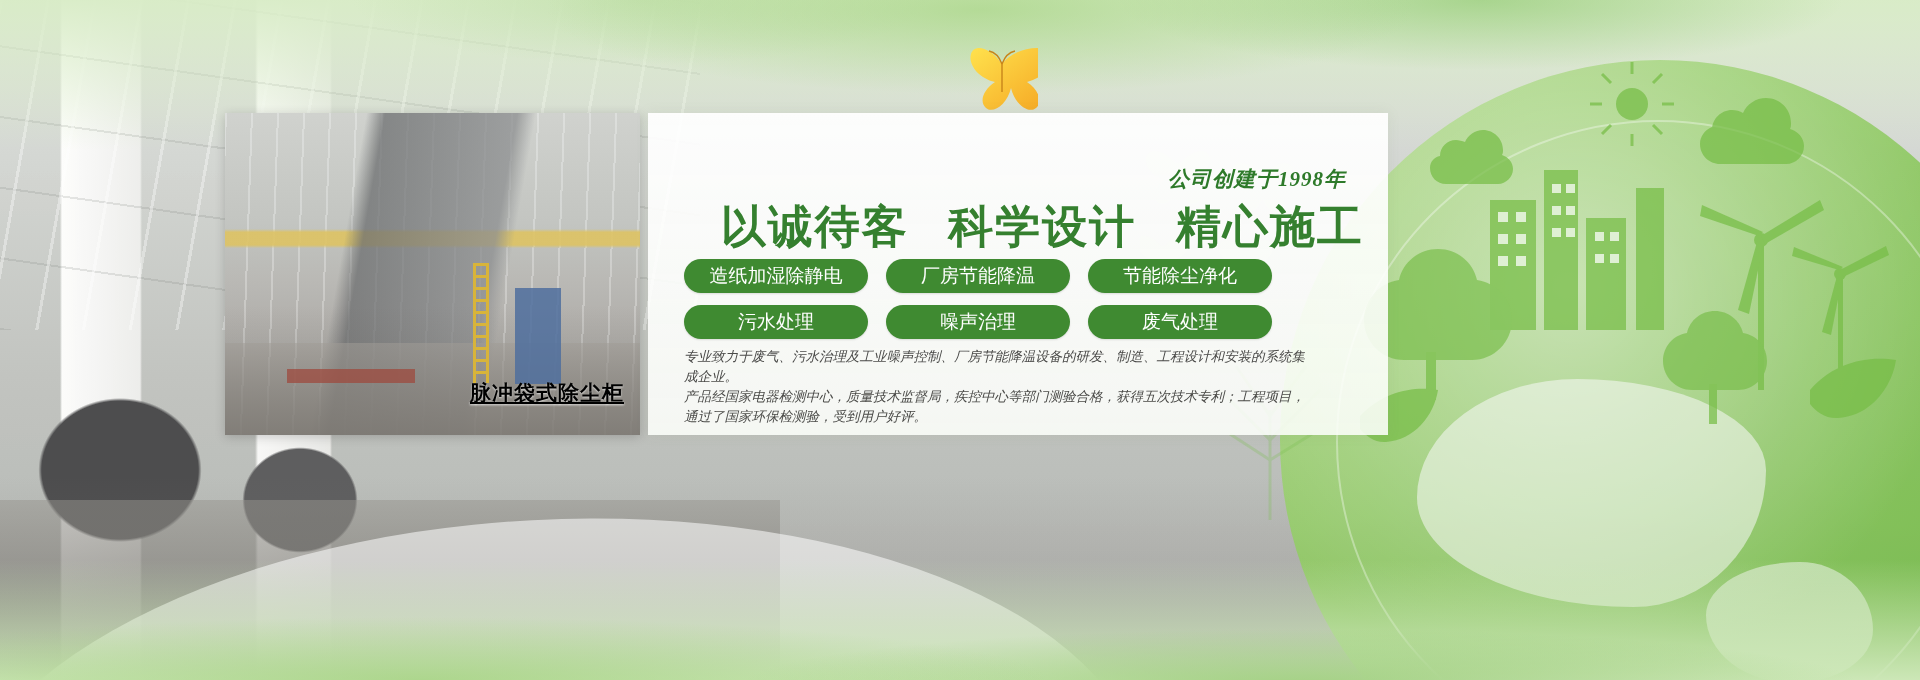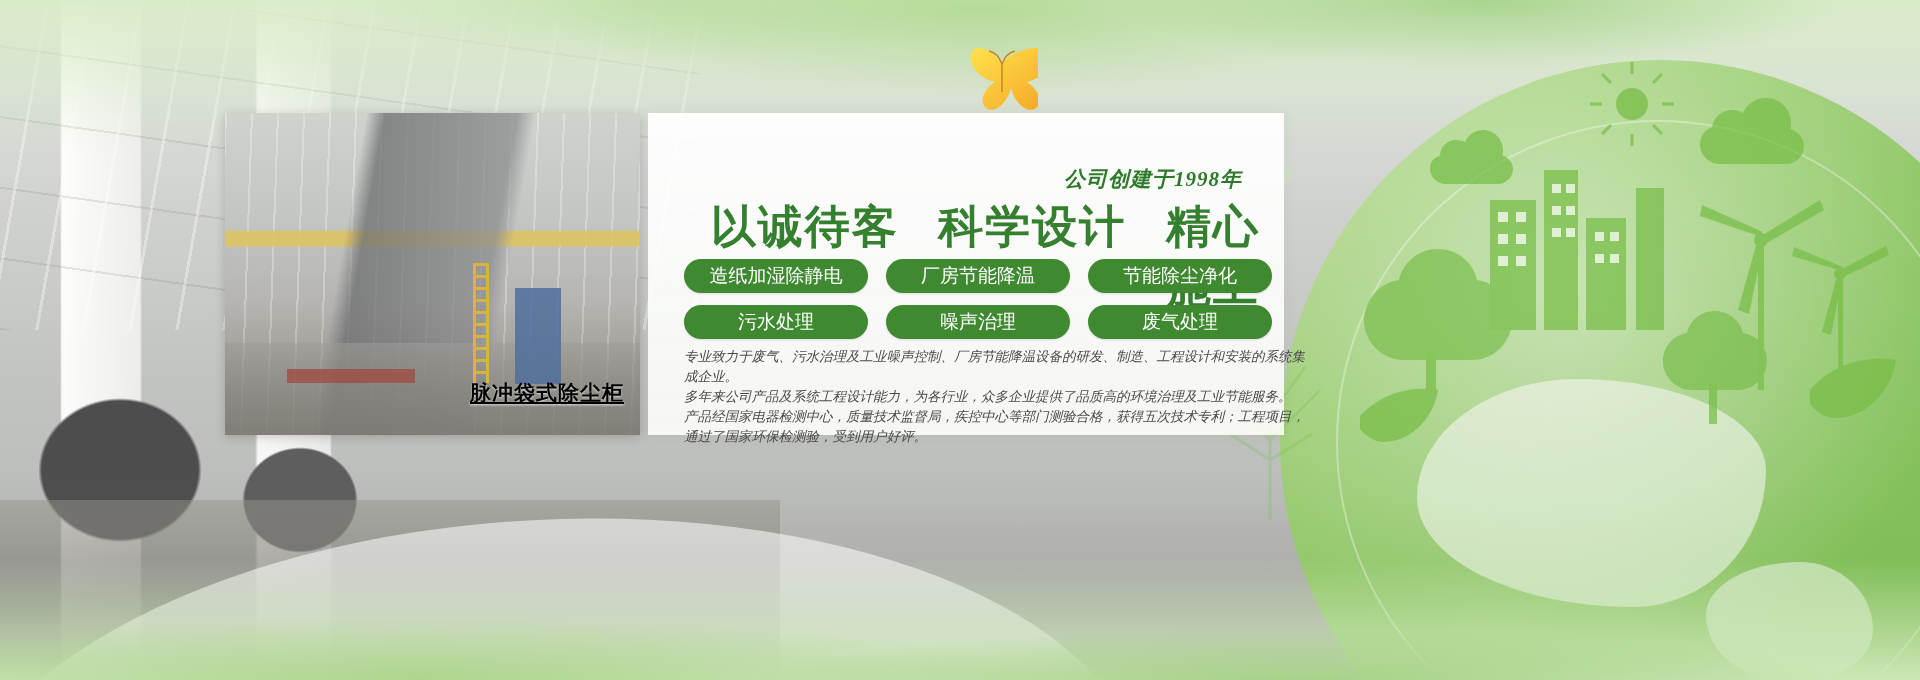--- a/index.html
+++ b/index.html
@@ -100,21 +100,21 @@
   .caption{position:absolute;right:16px;bottom:28px;
     color:#000000;font-size:21px;font-weight:bold;letter-spacing:1px;
     text-shadow:0 1px 2px rgba(255,255,255,.7);text-decoration:underline;}
 
   
   .watermark{position:absolute;left:252px;top:250px;width:360px;text-align:center;
     color:rgba(84,140,74,.55);font-size:20px;font-weight:bold;letter-spacing:2px;
     text-shadow:0 1px 1px rgba(255,255,255,.45);pointer-events:none;}
 
   
-  .panel{position:absolute;left:648px;top:113px;width:636px;height:322px;
+  .panel{position:absolute;left:648px;top:113px;width:740px;height:322px;
     background:linear-gradient(to bottom, rgba(255,255,255,.93), rgba(252,254,250,.88));
     box-shadow:0 0 12px rgba(120,150,110,.12);}
 
   .est{position:absolute;right:42px;top:52px;
     color:#2e7a2a;font-size:21px;font-weight:bold;font-style:italic;letter-spacing:1px;
     font-family:"Liberation Serif","DejaVu Serif",serif;}
 
   .headline{position:absolute;left:0;right:24px;top:84px;text-align:right;
     color:#35802f;font-size:45px;font-weight:bold;letter-spacing:2px;
     font-family:"DejaVu Sans","Liberation Sans",sans-serif;
@@ -299,21 +299,20 @@
       <div class="tag w1">造纸加湿除静电</div>
       <div class="tag w1">厂房节能降温</div>
       <div class="tag w1">节能除尘净化</div>
       <div class="tag w1">污水处理</div>
       <div class="tag w1">噪声治理</div>
       <div class="tag w1">废气处理</div>
     </div>
 
     <div class="desc">
       <p>专业致力于废气、污水治理及工业噪声控制、厂房节能降温设备的研发、制造、工程设计和安装的系统集成企业。</p>
-      <p>多年来公司产品及系统工程设计能力，为各行业，众多企业提供了品质高的环境治理及工业节能服务。</p>
       <p>产品经国家电器检测中心，质量技术监督局，疾控中心等部门测验合格，获得五次技术专利；工程项目，</p>
       <p>通过了国家环保检测验，受到用户好评。</p>
     </div>
   </div>
 
   <div class="sweep"></div>
   <div class="wash-bottom"></div>
 
 </div>
 

